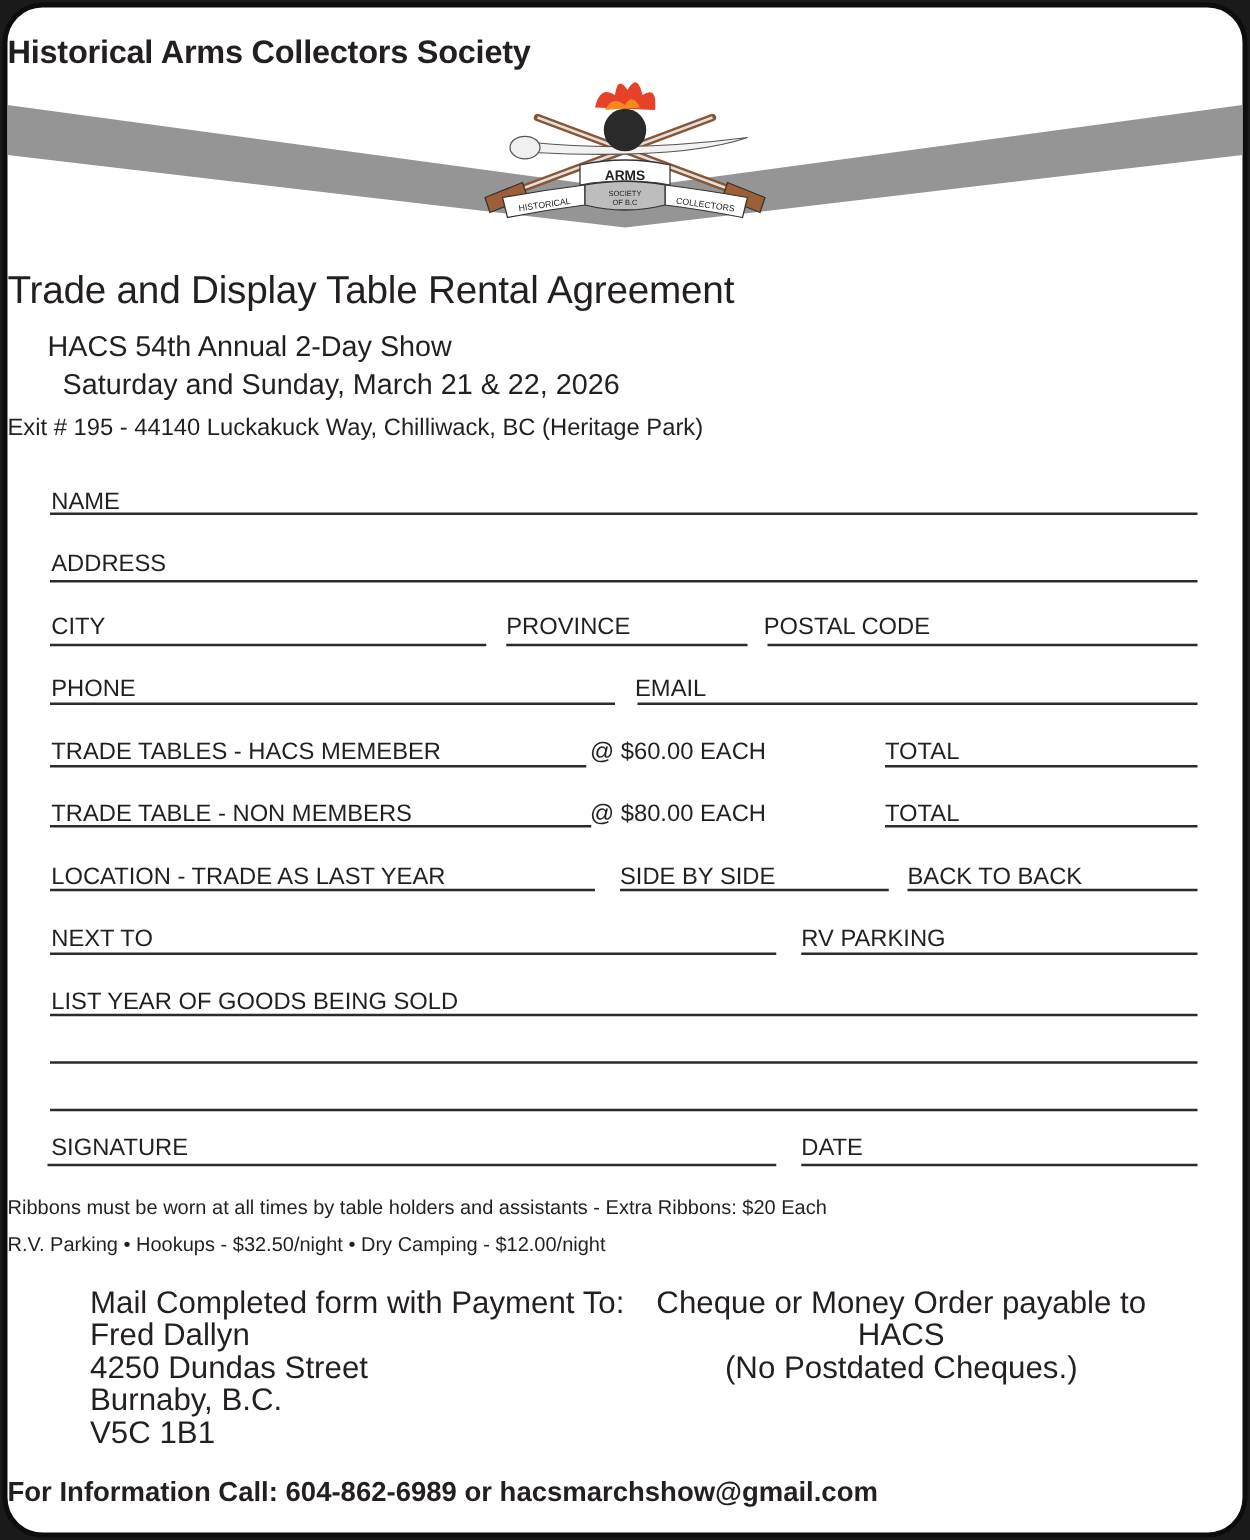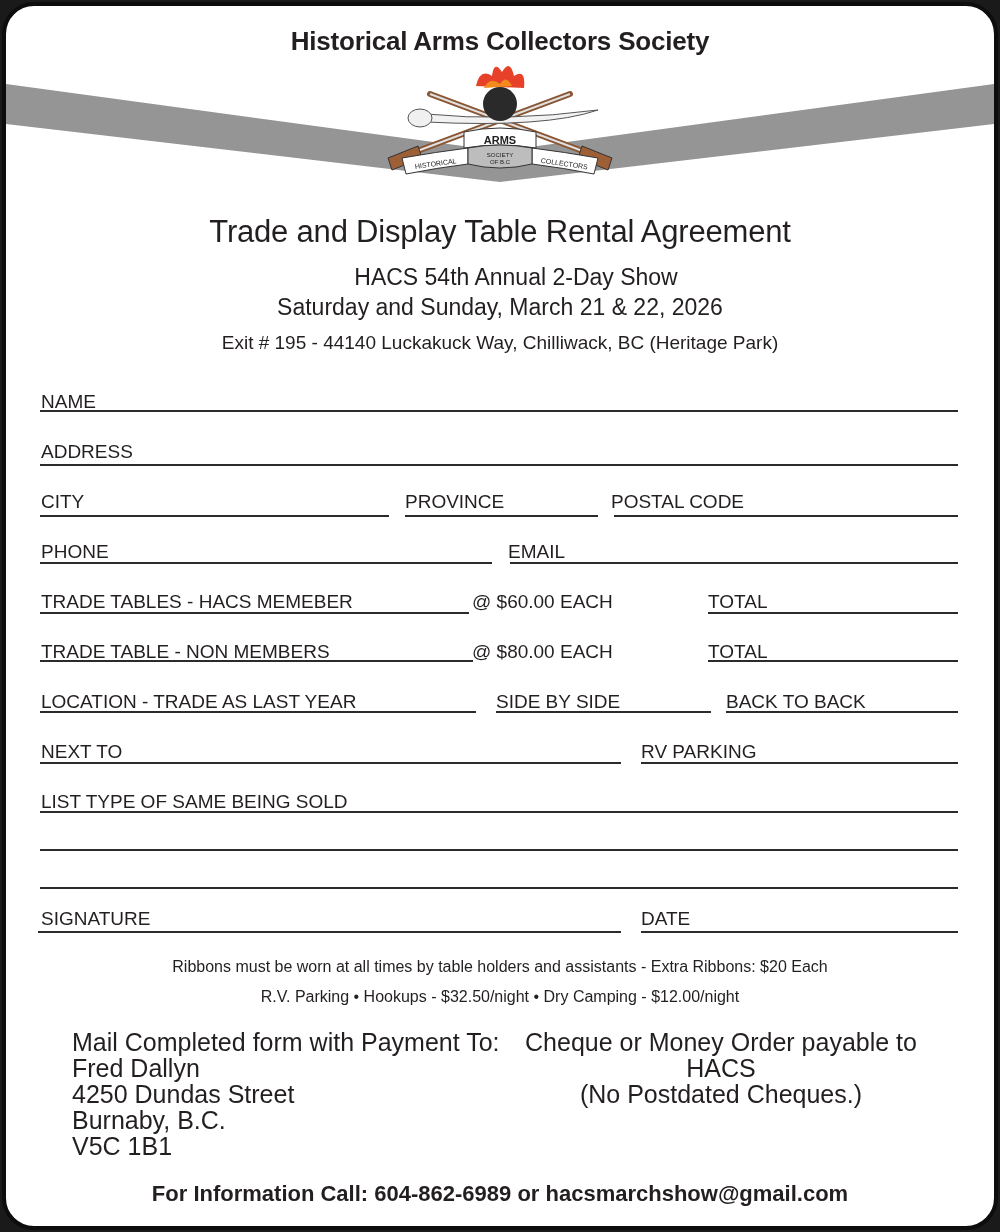--- a/index.html
+++ b/index.html
@@ -8,26 +8,26 @@
     background: #1a1a1a;
     font-family: "Liberation Sans", sans-serif;
     color: #231f20;
   }
   .page {
     position: absolute; left: 2px; top: 2px; width: 988px; height: 1220px;
     background: #ffffff; border: 4px solid #0d0d0d; border-radius: 32px;
     overflow: hidden;
   }
   .abs { position: absolute; }
-  .center { left: 0; right: 0; text-align: center; }
+  .center { left: 0; right: 0; }
   .org-title { top: 20px; font-size: 26px; font-weight: bold; letter-spacing: -0.2px; }
   .banner { left: 0; top: 0; }
   .doc-title { top: 208px; font-size: 31px; font-weight: normal; letter-spacing: -0.2px; }
   .sub1 { top: 258px; font-size: 23px; margin-left: 32px; }
-  .sub2 { top: 288px; font-size: 23px; }
+  .sub2 { top: 288px; font-size: 23px; padding-left: 44px; }
   .sub3 { top: 326px; font-size: 19px; }
   .lbl { font-size: 19px; line-height: 22px; white-space: nowrap; }
   .rule { height: 2px; background: #2b2b2b; }
   .note { font-size: 16px; }
   .mail { font-size: 25px; line-height: 26px; }
   .info { font-size: 22px; font-weight: bold; }
 </style>
 </head>
 <body>
 
@@ -109,21 +109,21 @@
   <div class="abs lbl" style="left:490px;top:685px">SIDE BY SIDE</div>
   <div class="abs rule" style="left:490px;top:705px;width:215px"></div>
   <div class="abs lbl" style="left:720px;top:685px">BACK TO BACK</div>
   <div class="abs rule" style="left:720px;top:705px;width:232px"></div>
 
   <div class="abs lbl" style="left:35px;top:735px">NEXT TO</div>
   <div class="abs rule" style="left:34px;top:756px;width:581px"></div>
   <div class="abs lbl" style="left:635px;top:735px">RV PARKING</div>
   <div class="abs rule" style="left:635px;top:756px;width:317px"></div>
 
-  <div class="abs lbl" style="left:35px;top:785px">LIST TYPE OF SAME BEING SOLD</div>
+  <div class="abs lbl" style="left:35px;top:785px">LIST YEAR OF GOODS BEING SOLD</div>
   <div class="abs rule" style="left:34px;top:805px;width:918px"></div>
   <div class="abs rule" style="left:34px;top:843px;width:918px"></div>
   <div class="abs rule" style="left:34px;top:881px;width:918px"></div>
 
   <div class="abs lbl" style="left:35px;top:902px">SIGNATURE</div>
   <div class="abs rule" style="left:32px;top:925px;width:583px"></div>
   <div class="abs lbl" style="left:635px;top:902px">DATE</div>
   <div class="abs rule" style="left:635px;top:925px;width:317px"></div>
 
   <div class="abs center note" style="top:952px">Ribbons must be worn at all times by table holders and assistants - Extra Ribbons: $20 Each</div>

